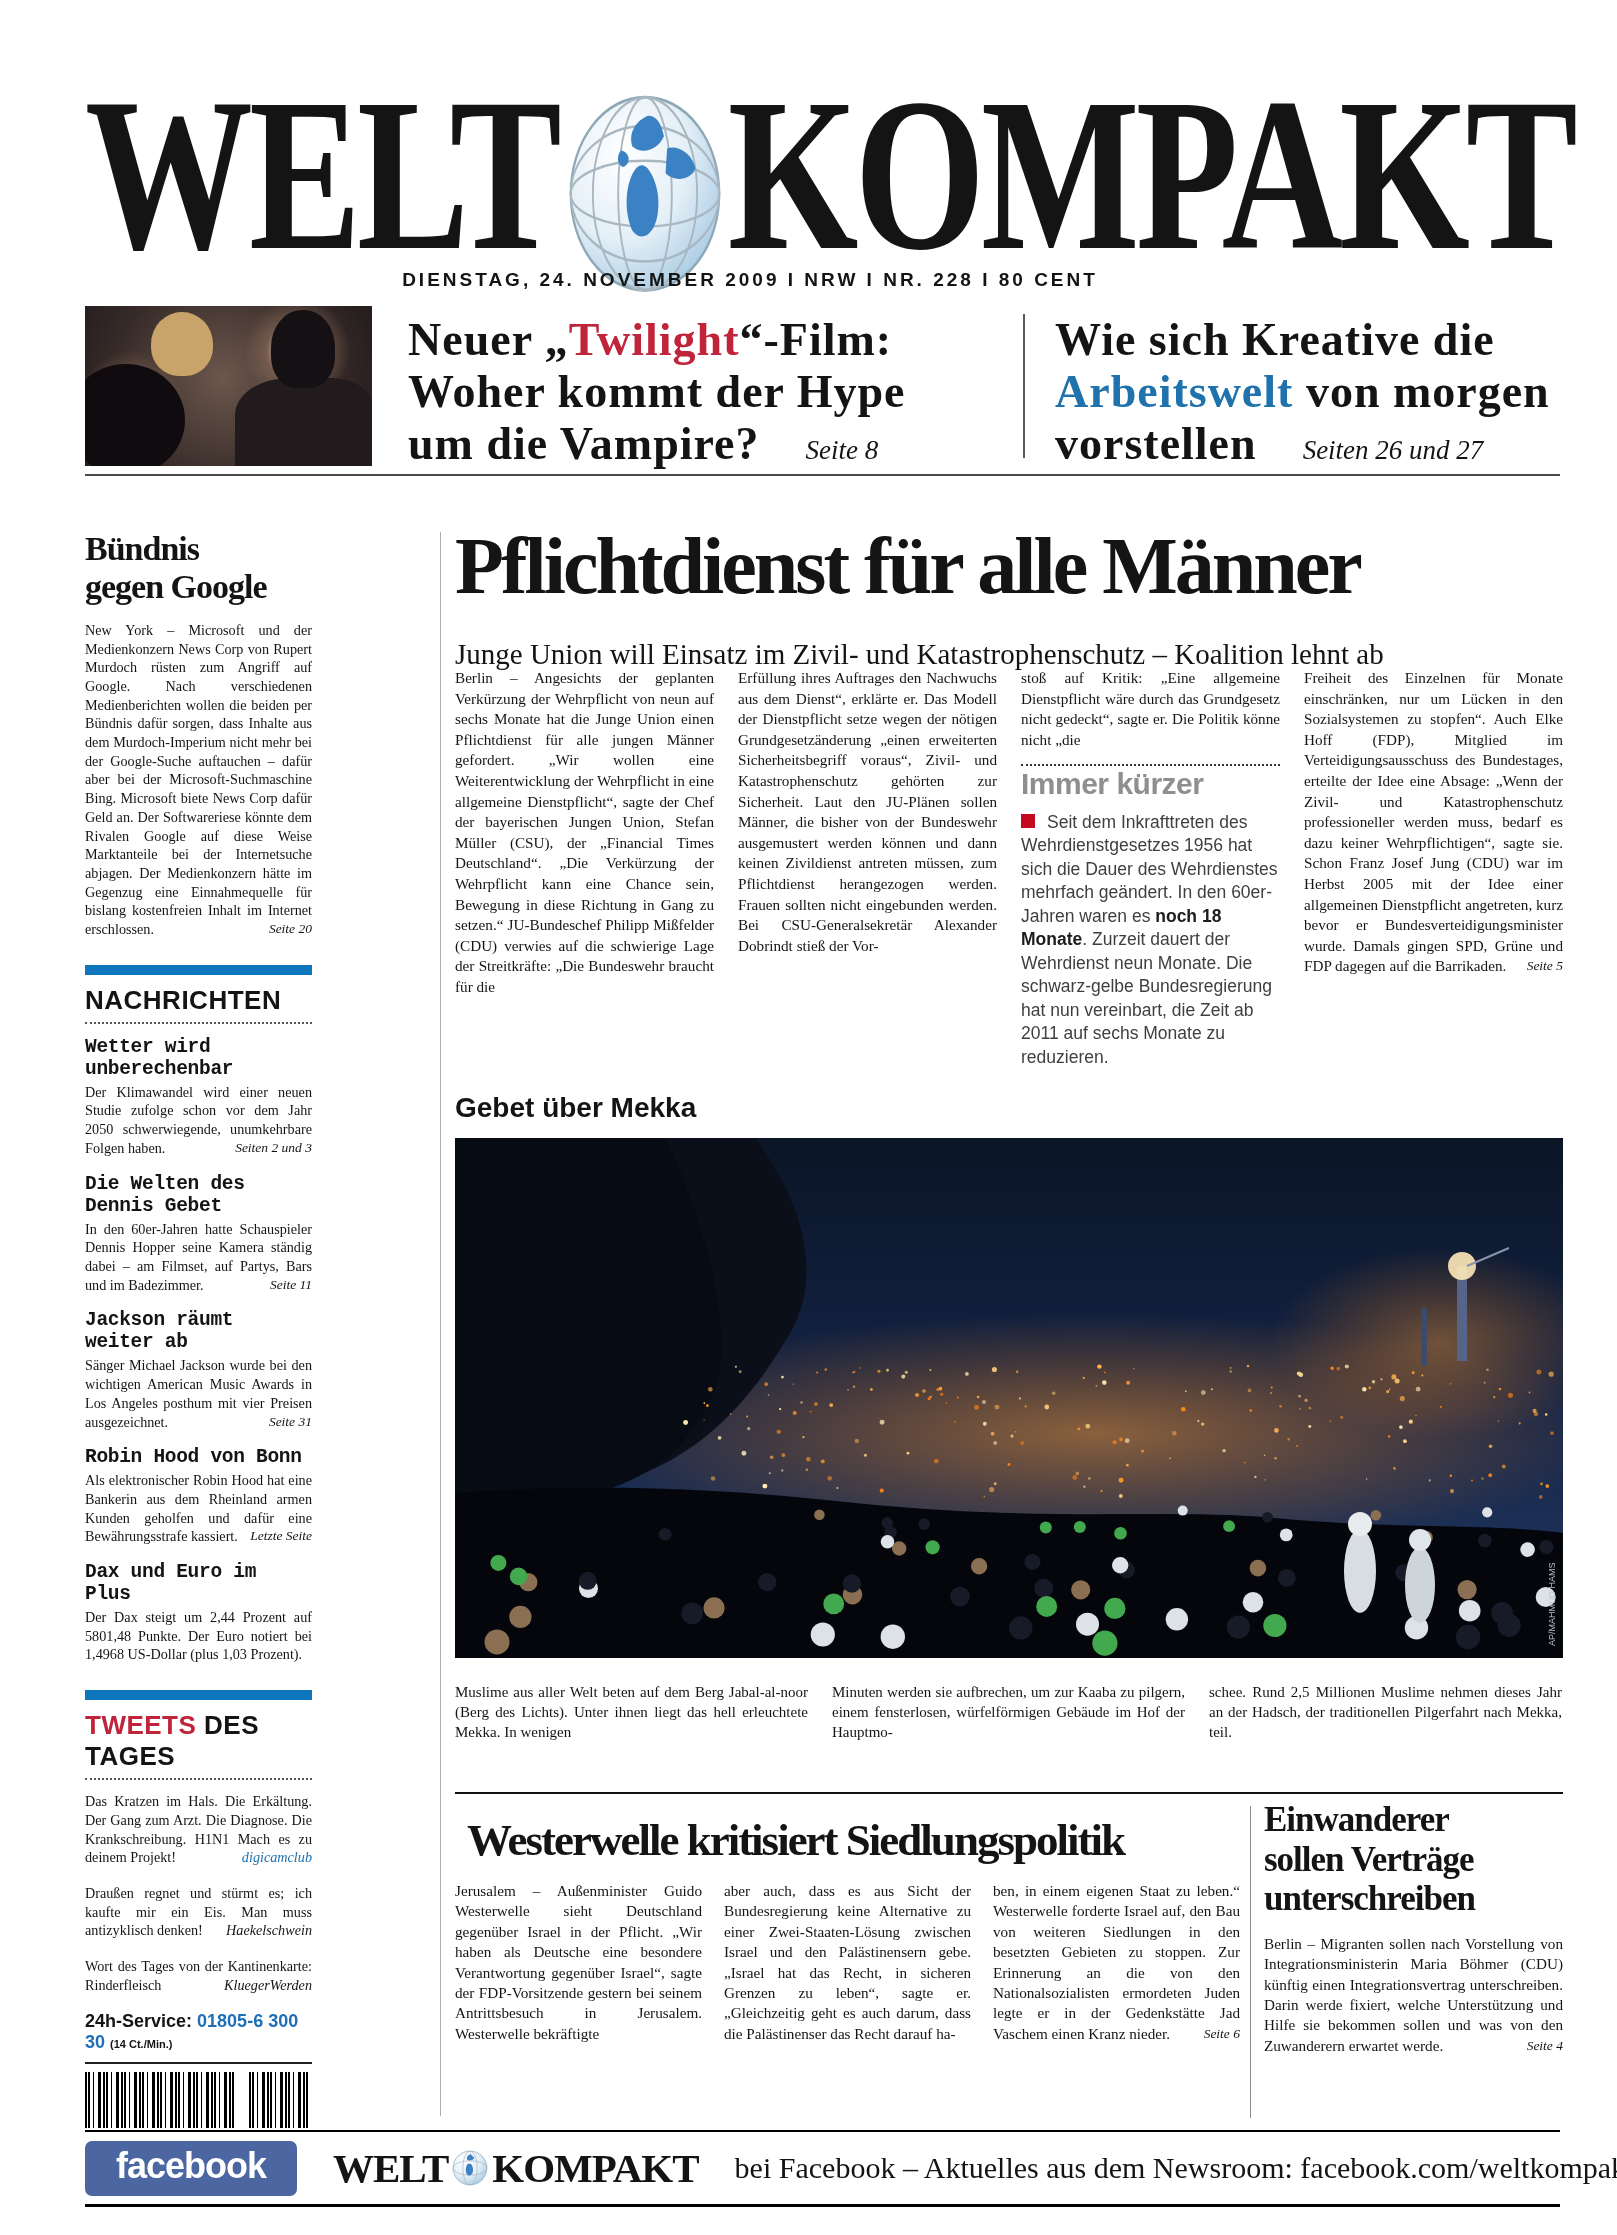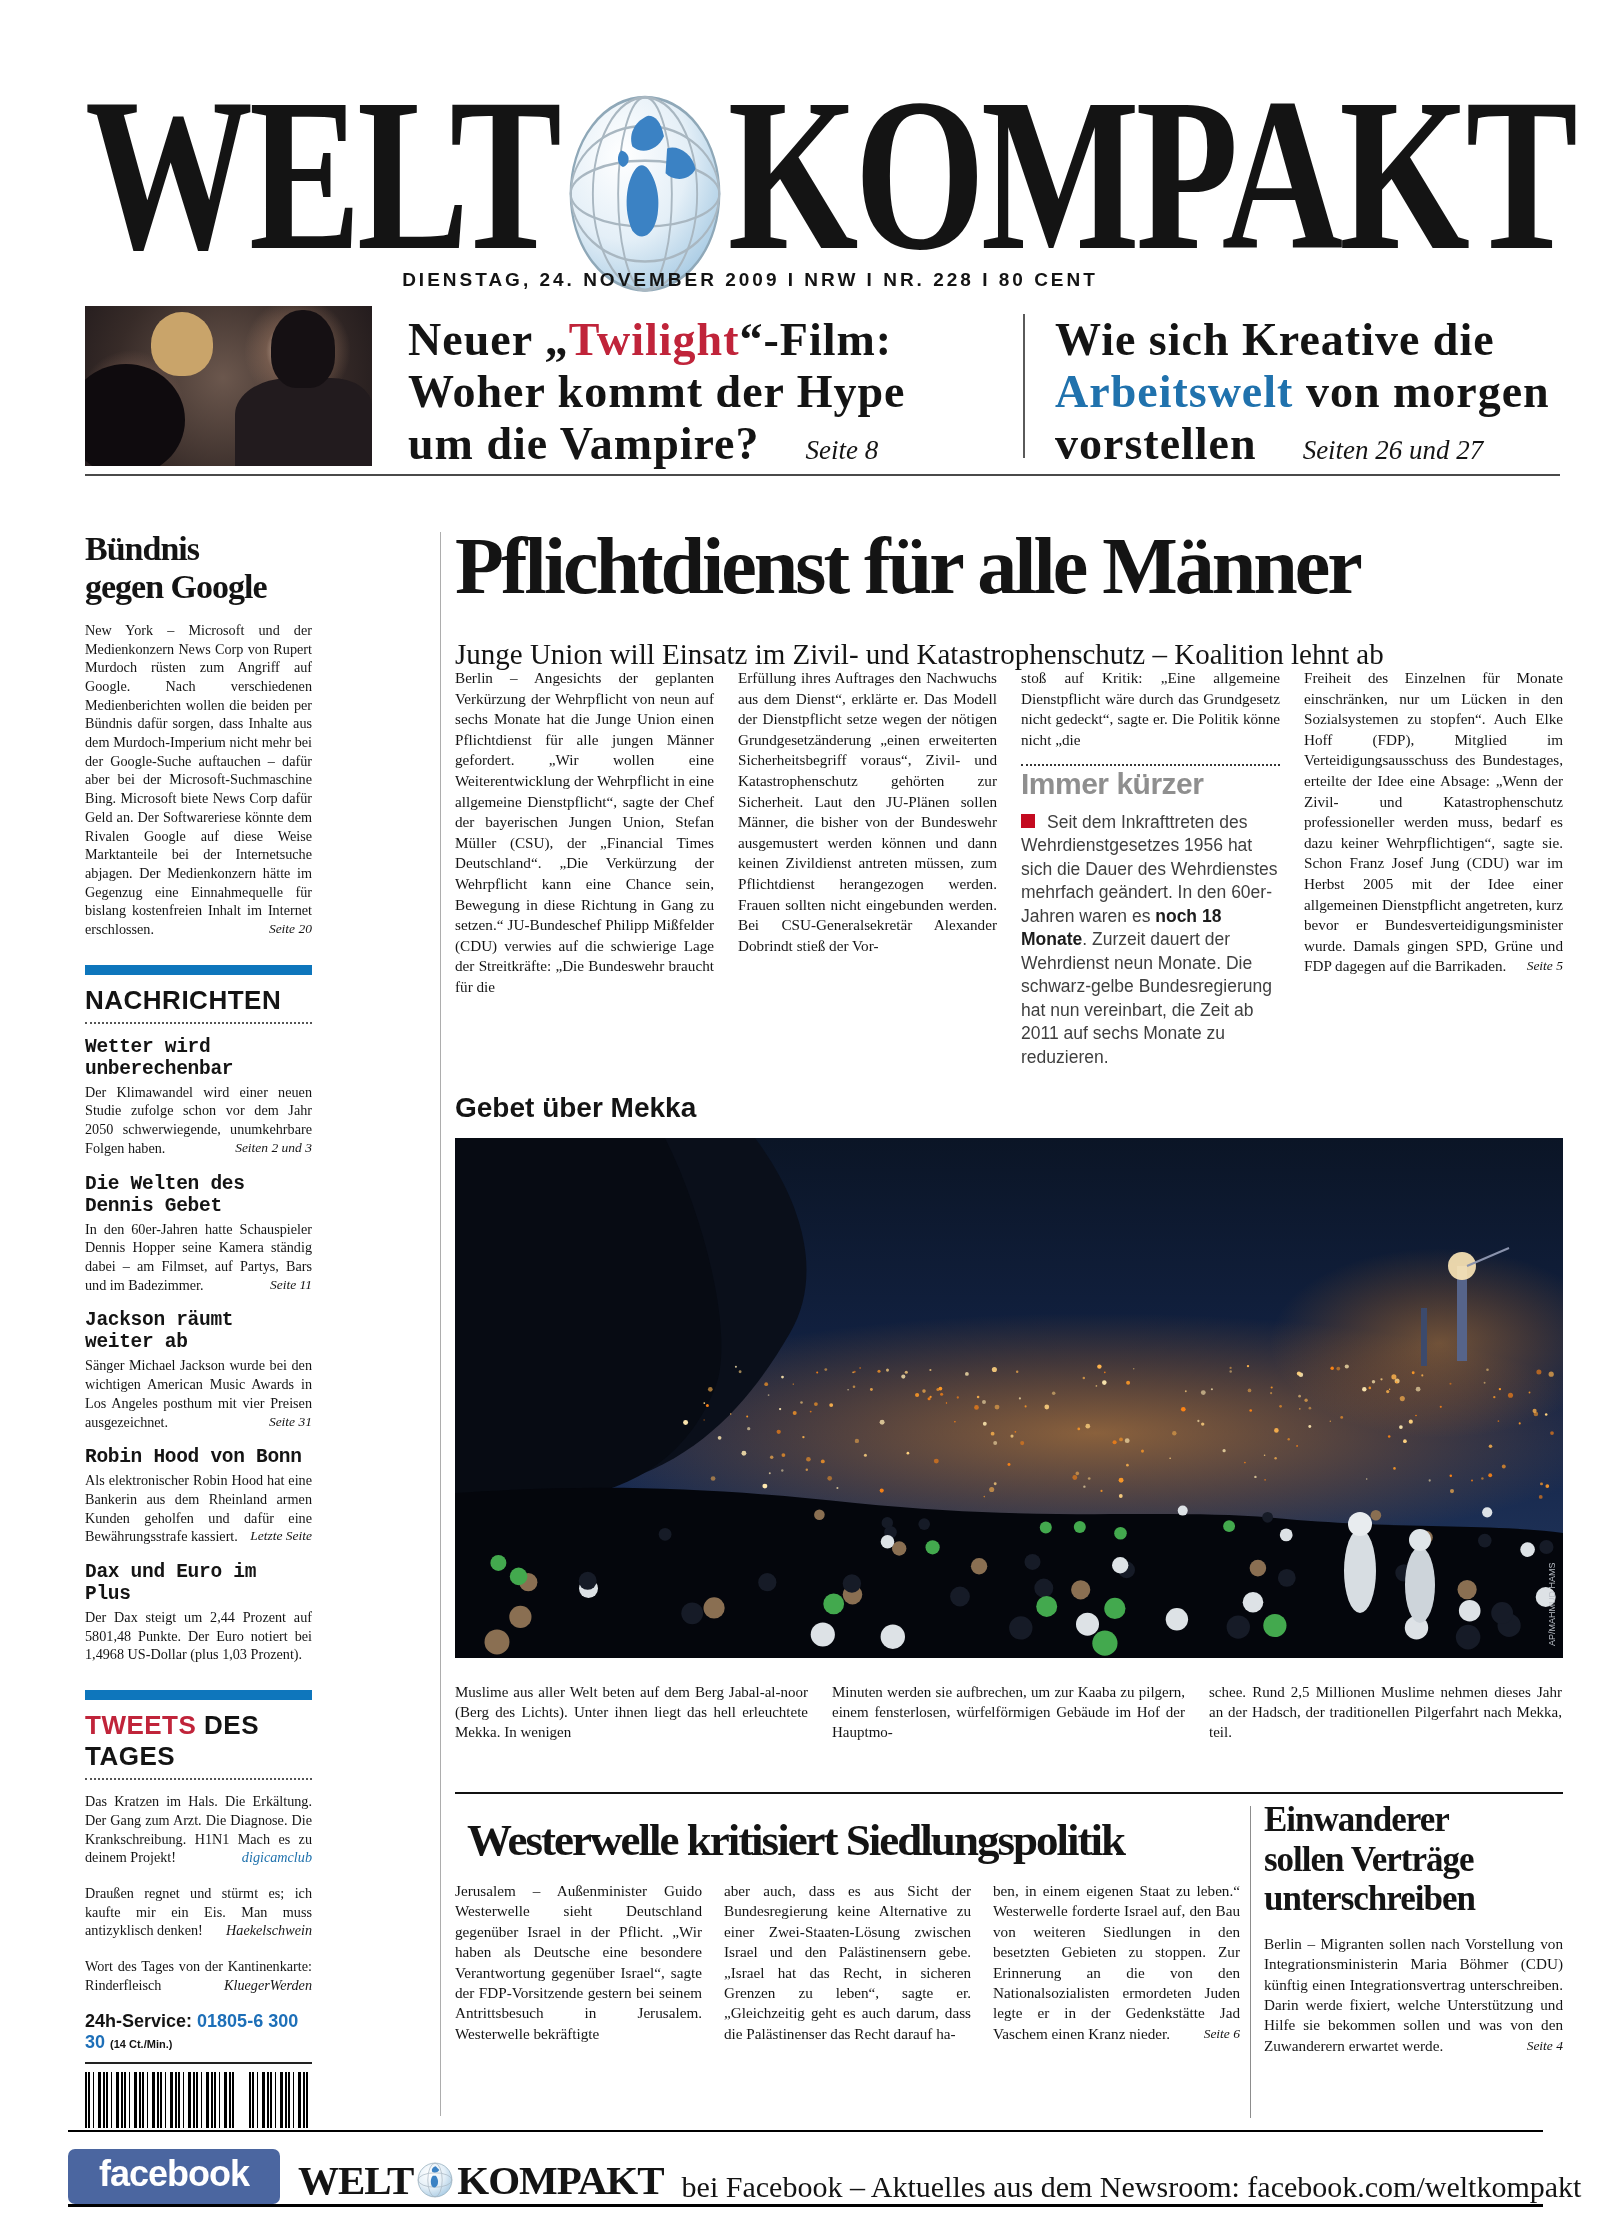--- a/index.html
+++ b/index.html
@@ -93,22 +93,22 @@
   .wester h1{margin:12px;font-size:45px;font-weight:bold;letter-spacing:-2px;line-height:1}
   .wester .sub{font-size:29px;margin-top:16px}
   .wcols{display:flex;gap:22px;margin-top:18px;height:198px;overflow:hidden}
   .wcol{width:247px;flex:none;font-size:15.2px;line-height:20.4px;text-align:justify}
 
   .migrants{left:1264px;top:1800px;width:299px}
   .migrants h2{font-size:35px;line-height:1.13;margin:0 0 14px;font-weight:bold;letter-spacing:-1px}
   .migrants .mbody{font-size:15.2px;line-height:20.4px;text-align:justify}
 
   
-  .footer{left:68px;top:2130px;width:1475px;height:72px;border-top:2px solid #000;
-          border-bottom:3px solid #000;display:flex;align-items:flex-end;gap:18px}
+  .footer{left:85px;top:2130px;width:1475px;height:72px;border-top:2px solid #000;
+          border-bottom:3px solid #000;display:flex;align-items:center;gap:36px}
   .fb{width:212px;height:50px;background:#4b66a0;border-radius:7px;color:#fff;
       font-family:"Liberation Sans",sans-serif;font-weight:bold;font-size:36px;
       display:flex;align-items:center;justify-content:center;letter-spacing:-1px;padding-bottom:5px;flex:none}
   .fbrand{display:flex;align-items:center;font-weight:bold;font-size:41px;letter-spacing:-1px;white-space:nowrap}
   .fbrand svg{width:36px;height:36px;margin:0 4px}
   .ftext{flex:1;font-size:30px;white-space:nowrap}
 </style>
 </head>
 <body>
 

